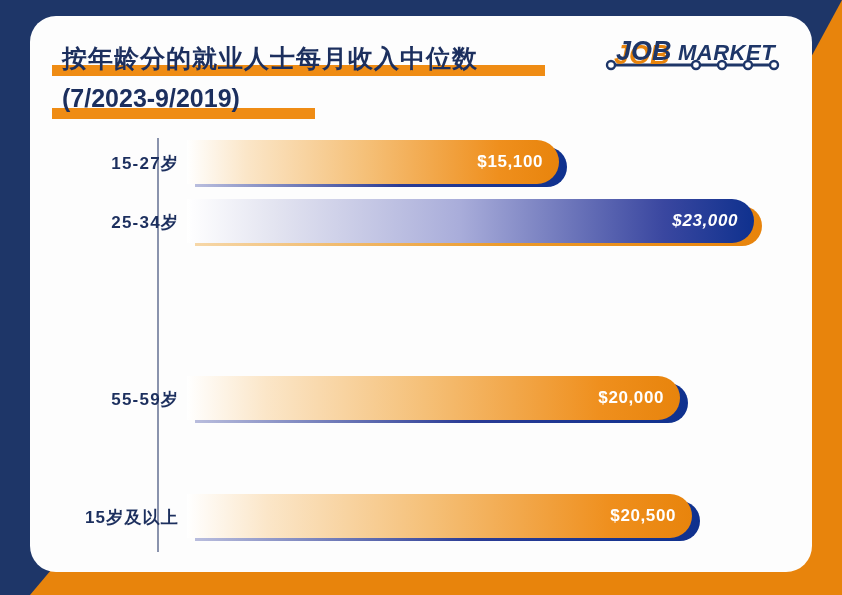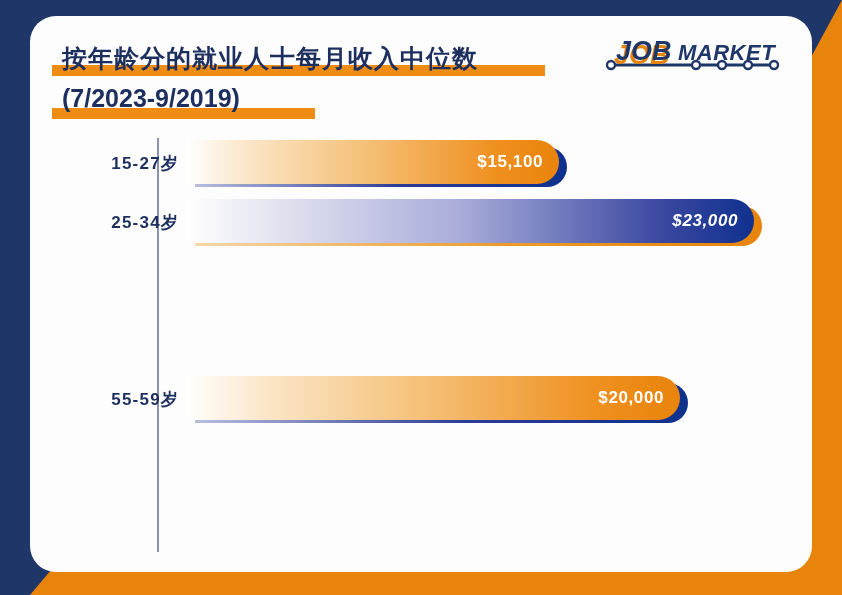--- a/index.html
+++ b/index.html
@@ -204,16 +204,25 @@
         </div>
         <div class="row" style="top: 240px;">
           <div class="row-label">55-59岁</div>
           <div class="bar-wrap" style="width: 507px;">
             <div class="shadow blue" style="width: 493px;"></div>
             <div class="bar orange" style="width: 493px;">
               <span class="bar-value">$20,000</span>
             </div>
           </div>
         </div>
+        <div class="row" style="top: 358px;">
+          <div class="row-label">15岁及以上</div>
+          <div class="bar-wrap" style="width: 519px;">
+            <div class="shadow blue" style="width: 505px;"></div>
+            <div class="bar orange" style="width: 505px;">
+              <span class="bar-value">$20,500</span>
+            </div>
+          </div>
+        </div>
       </div>
 
   </div>
 </div>
 
 </body></html>

